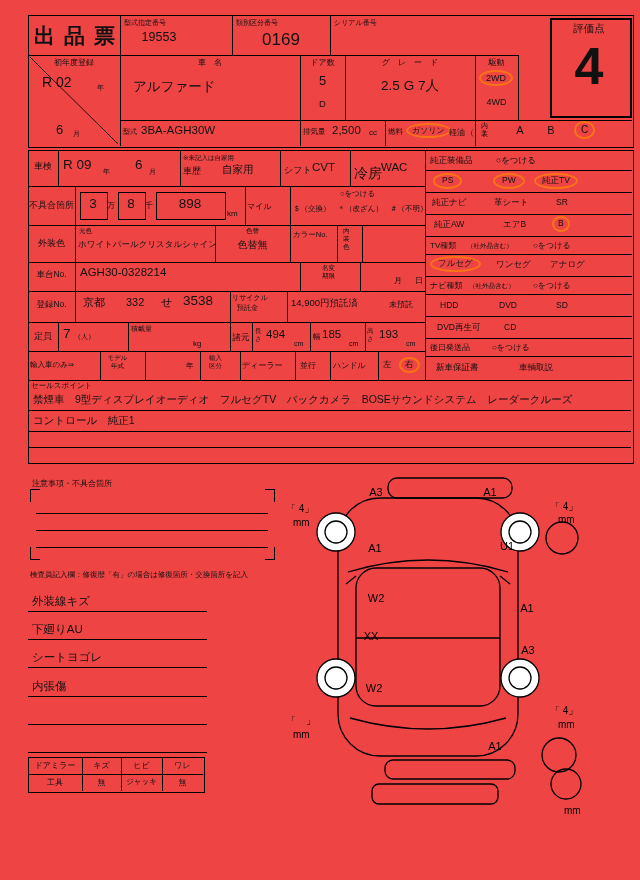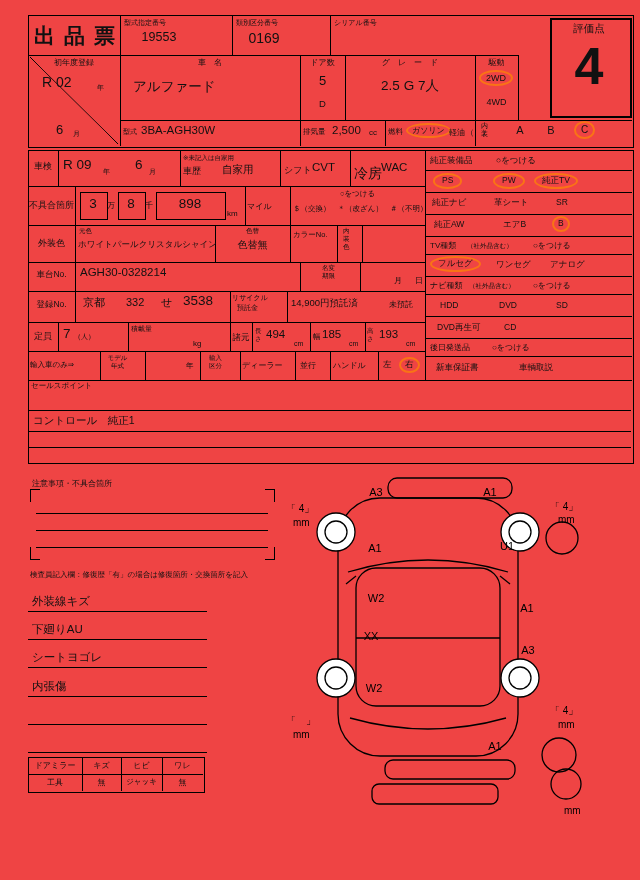--- a/index.html
+++ b/index.html
@@ -32,21 +32,21 @@
   <div class="vl" style="left:345px;top:55px;height:65px"></div>
   <div class="vl" style="left:475px;top:55px;height:91px"></div>
   <div class="vl" style="left:518px;top:55px;height:65px"></div>
   <div class="vl" style="left:385px;top:120px;height:26px"></div>
   <div class="diag" style="left:30px;top:57px;width:88px;height:87px"></div>
 
   <div class="t bold" style="left:34px;top:24px;font-size:21px;letter-spacing:9px">出品票</div>
   <div class="t" style="left:124px;top:19px;font-size:7px">型式指定番号</div>
   <div class="t ctr" style="left:103px;top:30px;width:112px;font-size:12.5px">19553</div>
   <div class="t" style="left:236px;top:19px;font-size:7px">類別区分番号</div>
-  <div class="t ctr" style="left:215px;top:30px;width:98px;font-size:14px">0169</div>
+  <div class="t ctr" style="left:232px;top:30px;width:98px;font-size:17px">0169</div>
   <div class="t" style="left:334px;top:19px;font-size:7px">シリアル番号</div>
 
   <div class="box" style="left:550px;top:18px;width:78px;height:96px;border-width:2px"></div>
   <div class="t ctr" style="left:550px;top:22px;width:78px;font-size:10.5px">評価点</div>
   <div class="t ctr bold" style="left:550px;top:40px;width:78px;font-size:52px;line-height:1">4</div>
 
   <div class="t ctr" style="left:28px;top:58px;width:92px;font-size:8px">初年度登録</div>
   <div class="t" style="left:42px;top:74px;font-size:14px">R 02</div>
   <div class="t" style="left:97px;top:84px;font-size:7px">年</div>
   <div class="t" style="left:56px;top:123px;font-size:13px">6</div>
@@ -235,20 +235,21 @@
   <div class="t" style="left:499px;top:301px;font-size:8.5px">DVD</div>
   <div class="t" style="left:556px;top:301px;font-size:8.5px">SD</div>
   <div class="t" style="left:437px;top:323px;font-size:8.5px">DVD再生可</div>
   <div class="t" style="left:504px;top:323px;font-size:8.5px">CD</div>
   <div class="t" style="left:430px;top:343px;font-size:8px">後日発送品</div>
   <div class="t" style="left:492px;top:343px;font-size:8px">○をつける</div>
   <div class="t" style="left:436px;top:363px;font-size:8.5px">新車保証書</div>
   <div class="t" style="left:519px;top:363px;font-size:8.5px">車輌取説</div>
 
   <div class="t" style="left:31px;top:382px;font-size:7.5px">セールスポイント</div>
+  <div class="t" style="left:33px;top:393px;font-size:10.5px">禁煙車　9型ディスプレイオーディオ　フルセグTV　バックカメラ　BOSEサウンドシステム　レーダークルーズ</div>
   <div class="t" style="left:33px;top:414px;font-size:10.5px">コントロール　純正1</div>
   <div class="hl" style="left:29px;top:410px;width:602px"></div>
   <div class="hl" style="left:29px;top:431px;width:602px"></div>
   <div class="hl" style="left:29px;top:447px;width:602px"></div>
 
   <div class="t" style="left:32px;top:479px;font-size:8px">注意事項・不具合箇所</div>
   <div class="brk" style="left:30px;top:489px;border-left:1.5px solid #000;border-top:1.5px solid #000"></div>
   <div class="brk" style="left:265px;top:489px;border-right:1.5px solid #000;border-top:1.5px solid #000"></div>
   <div class="brk" style="left:30px;top:547px;border-left:1.5px solid #000;border-bottom:1.5px solid #000"></div>
   <div class="brk" style="left:265px;top:547px;border-right:1.5px solid #000;border-bottom:1.5px solid #000"></div>

